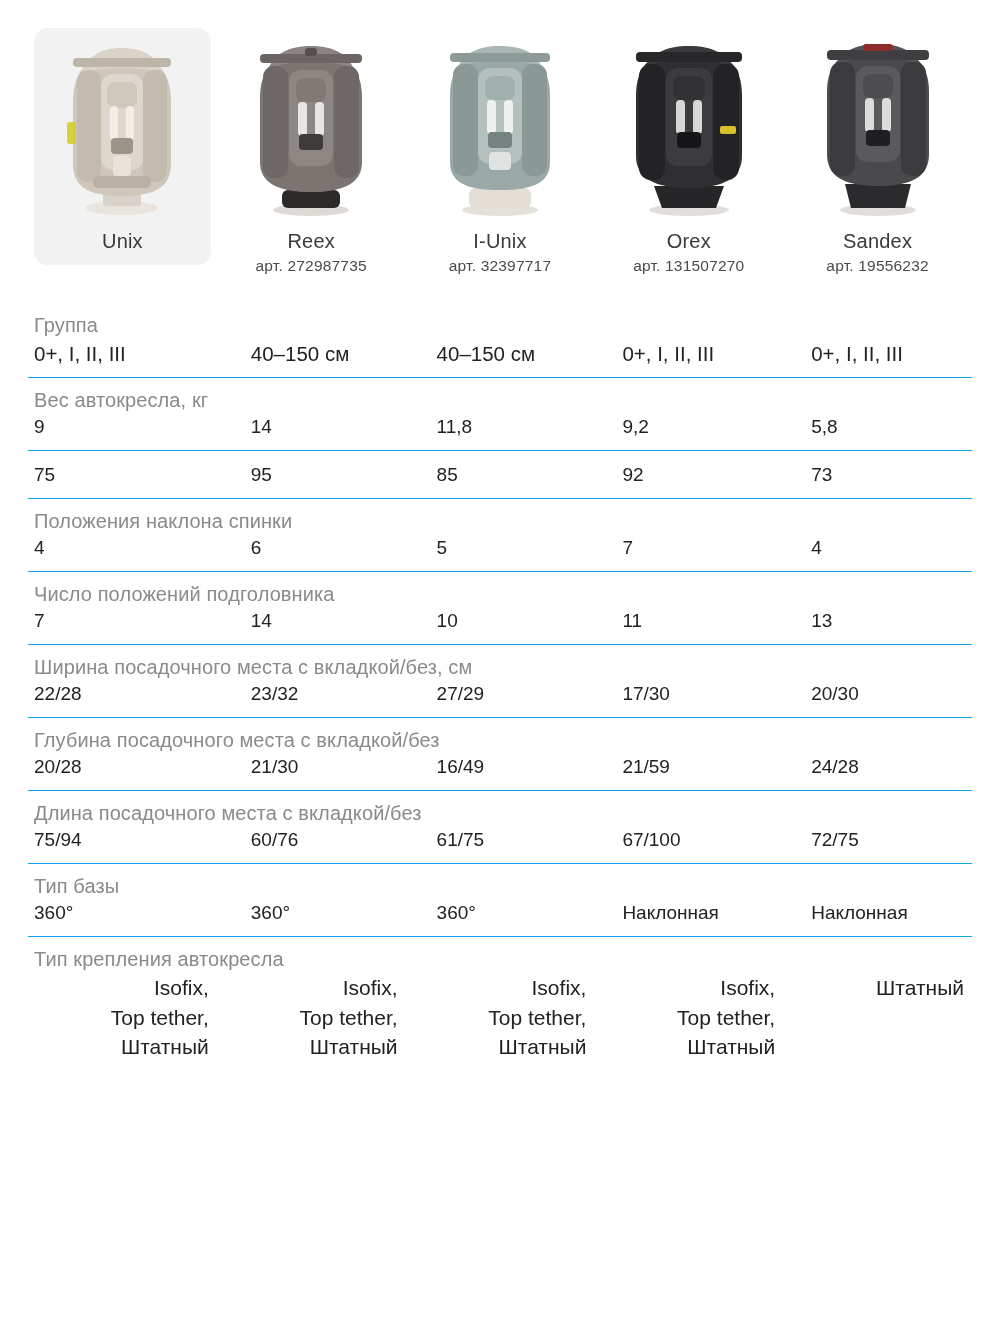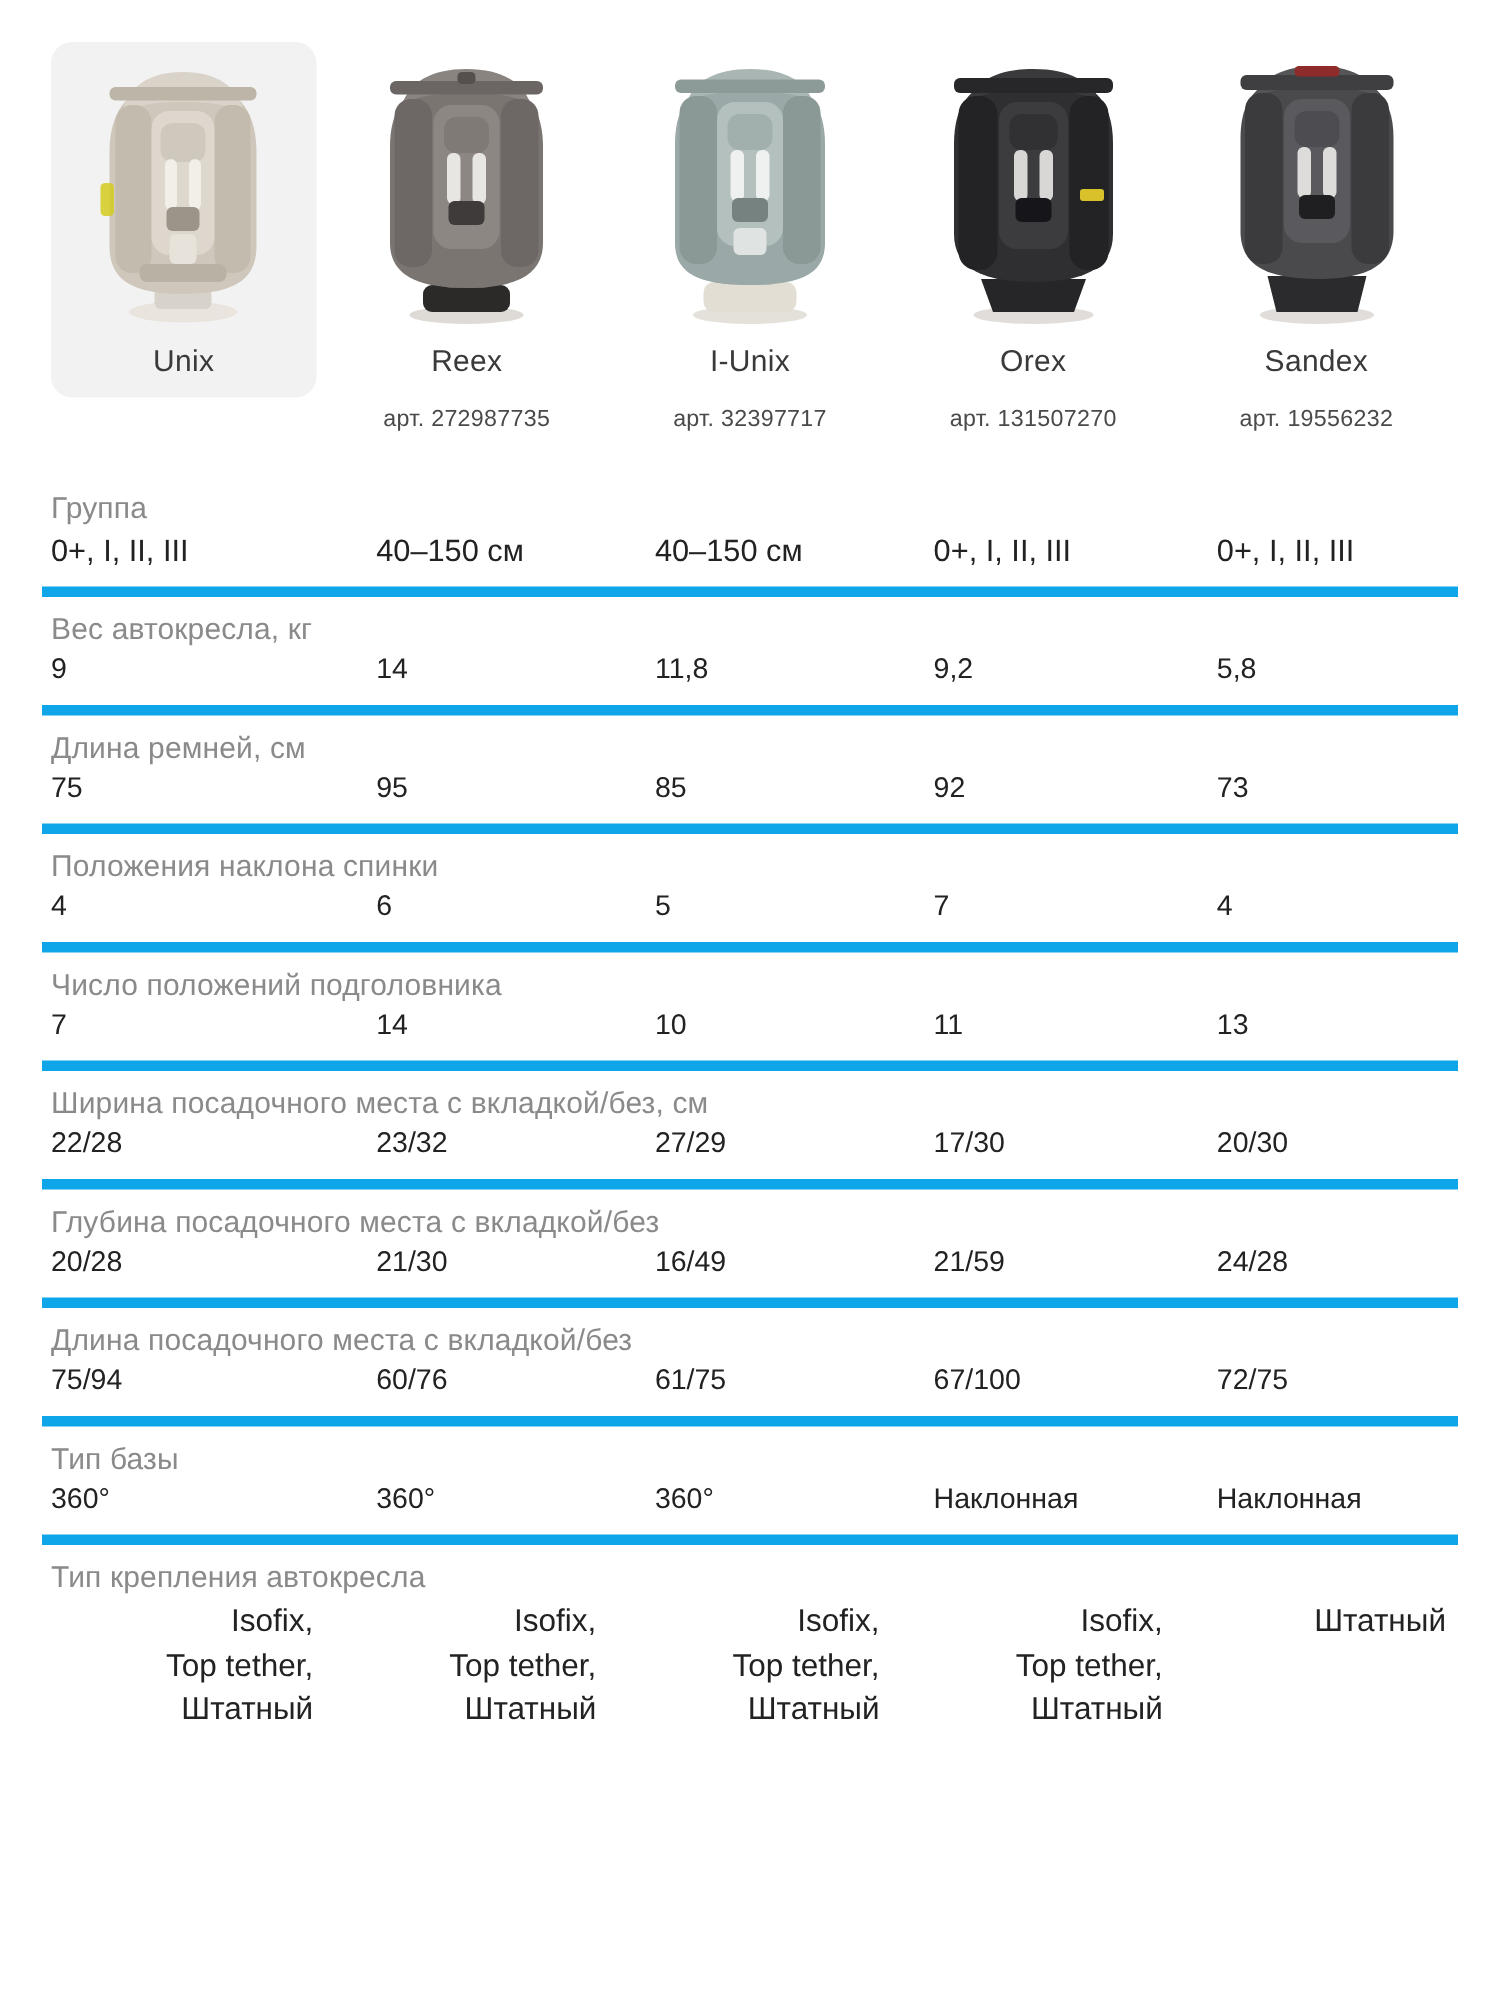--- a/index.html
+++ b/index.html
@@ -47,32 +47,32 @@
   }
   .prod-name {
     font-size: 20px;
     color: #3a3a3a;
     margin-top: 14px;
     letter-spacing: .2px;
   }
   .prod-sku {
     font-size: 15.5px;
     color: #4a4a4a;
-    margin-top: 18px;
+    margin-top: 4px;
     letter-spacing: .2px;
   }
   .prod-sku:empty { display: none; }
 
   
   .specs {
     padding: 0 28px;
     margin-top: 10px;
   }
   .spec-block {
-    border-top: 7px solid #0ea5e9;
+    border-top: 1px solid #0ea5e9;
     padding: 11px 0 9px;
   }
   .spec-block:first-child { border-top: none; }
   .spec-label {
     font-size: 20px;
     color: #8a8a8a;
     letter-spacing: .1px;
     margin-bottom: 2px;
   }
   .spec-values {
@@ -250,21 +250,20 @@
       <div class="spec-values">
         <div class="cell">9</div>
         <div class="cell">14</div>
         <div class="cell">11,8</div>
         <div class="cell">9,2</div>
         <div class="cell">5,8</div>
       </div>
     </div>
 
     <div class="spec-block">
-      <div class="spec-label">Длина ремней, см</div>
       <div class="spec-values">
         <div class="cell">75</div>
         <div class="cell">95</div>
         <div class="cell">85</div>
         <div class="cell">92</div>
         <div class="cell">73</div>
       </div>
     </div>
 
     <div class="spec-block">

